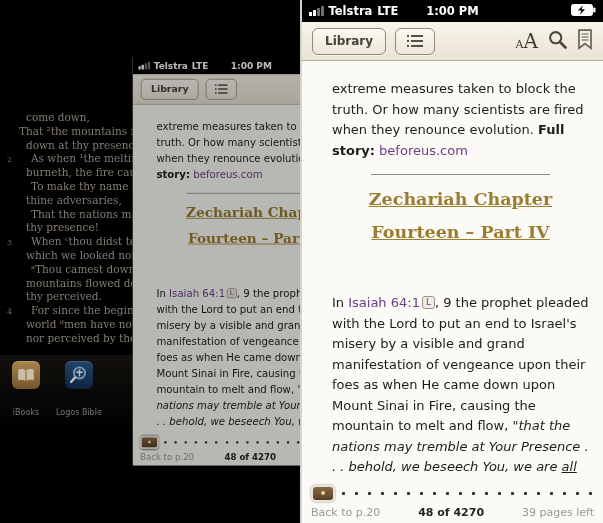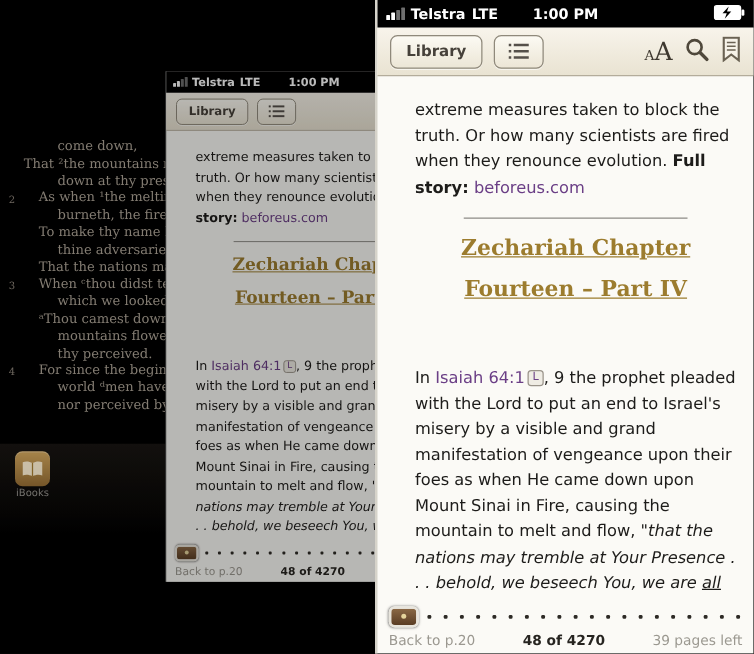--- a/index.html
+++ b/index.html
@@ -6,26 +6,26 @@
   .stage{position:relative;width:603px;height:523px;overflow:hidden;background:#000;
          font-family:"DejaVu Sans","Liberation Sans",sans-serif;}
 
   
   .bg-screen{position:absolute;inset:0;background:#000;}
   .kjv{position:absolute;top:111px;left:0;width:152px;overflow:hidden;
        font-family:"DejaVu Serif","Liberation Serif",serif;
        font-size:10.5px;line-height:13.8px;color:#837c72;white-space:nowrap;}
   .kline{position:relative;}
   .vnum{position:absolute;left:7px;top:1px;font-size:8px;color:#6e675f;}
-  .ind0{padding-left:19px;}.ind1{padding-left:31px;}.ind2{padding-left:46px;}
+  .ind0{padding-left:19px;}.ind1{padding-left:31px;}.ind2{padding-left:26px;}
 
   .dock{position:absolute;top:355px;left:0;width:300px;height:72px;
         background:linear-gradient(#161310,#060504 80%,#000);
         display:flex;gap:13px;padding:6px 0 0 9px;box-sizing:border-box;filter:brightness(.85);}
-  .app{display:flex;flex-direction:column;align-items:center;gap:1px;min-width:34px;}
+  .app{display:flex;flex-direction:column;align-items:center;gap:19px;min-width:34px;}
   .app-icon{width:28px;height:28px;border-radius:6px;display:flex;align-items:center;justify-content:center;}
   .app-icon.ibooks{background:linear-gradient(#c39b57,#8a6530);box-shadow:inset 0 1px 0 rgba(255,255,255,.25);}
   .app-icon.logos{background:linear-gradient(#27507e,#10294a);box-shadow:inset 0 1px 0 rgba(255,255,255,.2);}
   .app-label{font-size:8px;color:#8b8984;white-space:nowrap;}
 
   
   .phone{width:303px;height:523px;background:#fbfaf6;position:relative;
          display:flex;flex-direction:column;box-sizing:border-box;}
   .phone-mid{position:absolute;left:133px;top:57px;z-index:1;
              transform:scale(0.781);transform-origin:0 0;filter:brightness(.73);}
@@ -100,39 +100,50 @@
   <div class="bg-screen">
     <div class="kjv">
         <div class="kline ind2"><span>come down,</span></div>
         <div class="kline ind0"><span>That ²the mountains might</span></div>
         <div class="kline ind2"><span>down at thy presence,</span></div>
         <div class="kline ind1"><span class="vnum">2</span><span>As when ¹the melting fire</span></div>
         <div class="kline ind2"><span>burneth, the fire causeth</span></div>
         <div class="kline ind1"><span>To make thy name known t</span></div>
         <div class="kline ind2"><span>thine adversaries,</span></div>
         <div class="kline ind1"><span>That the nations may trembl</span></div>
+        <div class="kline ind2"><span>thy presence!</span></div>
         <div class="kline ind1"><span class="vnum">3</span><span>When ᶜthou didst terrible t</span></div>
         <div class="kline ind2"><span>which we looked not for,</span></div>
         <div class="kline ind1"><span>ᵃThou camest down, ᵇthe</span></div>
         <div class="kline ind2"><span>mountains flowed down</span></div>
         <div class="kline ind2"><span>thy perceived.</span></div>
         <div class="kline ind1"><span class="vnum">4</span><span>For since the beginning of t</span></div>
         <div class="kline ind2"><span>world ᵈmen have not hea</span></div>
         <div class="kline ind2"><span>nor perceived by the ear</span></div>
       </div>
     <div class="dock">
       <div class="app">
         <span class="app-icon ibooks">
           <svg width="18" height="15" viewBox="0 0 18 15">
             <path d="M9 2.4 C6.3 .8 3.2 .8 1.2 1.8 V12.4 C3.2 11.4 6.3 11.5 9 13 C11.7 11.5 14.8 11.4 16.8 12.4 V1.8 C14.8 .8 11.7 .8 9 2.4 Z" fill="#f3e9d2" opacity="0.9"></path>
             <line x1="9" y1="2.4" x2="9" y2="13" stroke="#9a742f" stroke-width="1"></line>
           </svg>
         </span>
         <span class="app-label">iBooks</span>
       </div>
+      <div class="app">
+        <span class="app-icon logos">
+          <svg width="21" height="21" viewBox="0 0 21 21">
+            <circle cx="11.5" cy="8" r="5.6" fill="none" stroke="#8fb6dd" stroke-width="1.8"></circle>
+            <path d="M11.5 4.4 v7.2 M8.2 7.2 h6.6" stroke="#d3e4f2" stroke-width="1.6"></path>
+            <line x1="7" y1="12.5" x2="3" y2="17" stroke="#e2eaf2" stroke-width="2.3" stroke-linecap="round"></line>
+          </svg>
+        </span>
+        <span class="app-label">Logos Bible</span>
+      </div>
     </div>
   </div>
 
   <div class="phone-mid">
   <div class="phone">
     <div class="statusbar">
       <div class="sb-left">
         <span class="signal">
               <i></i>
               <i></i>

